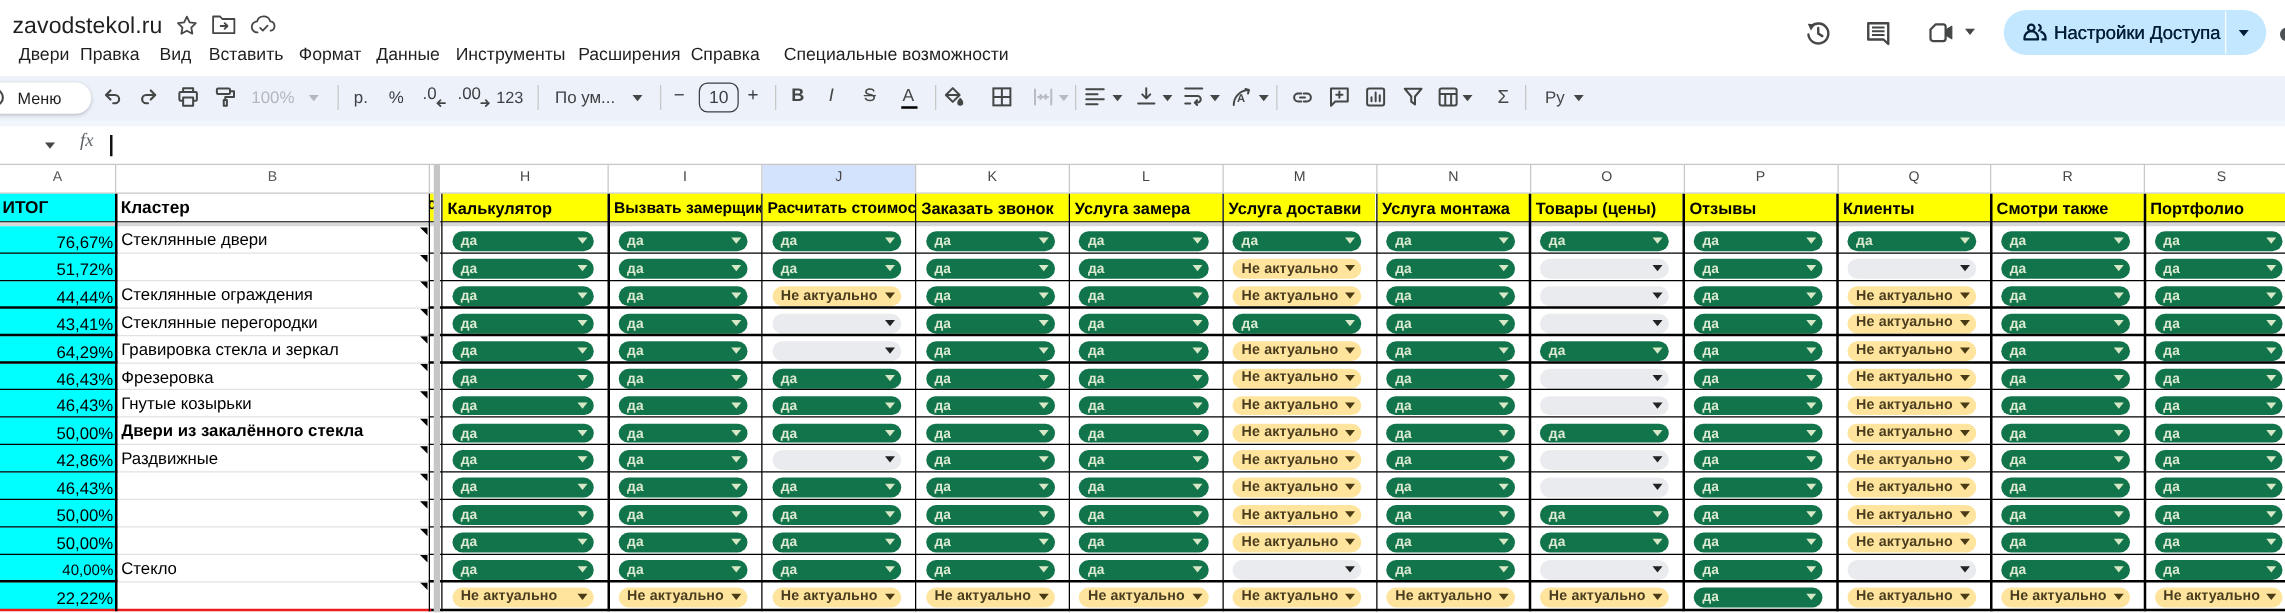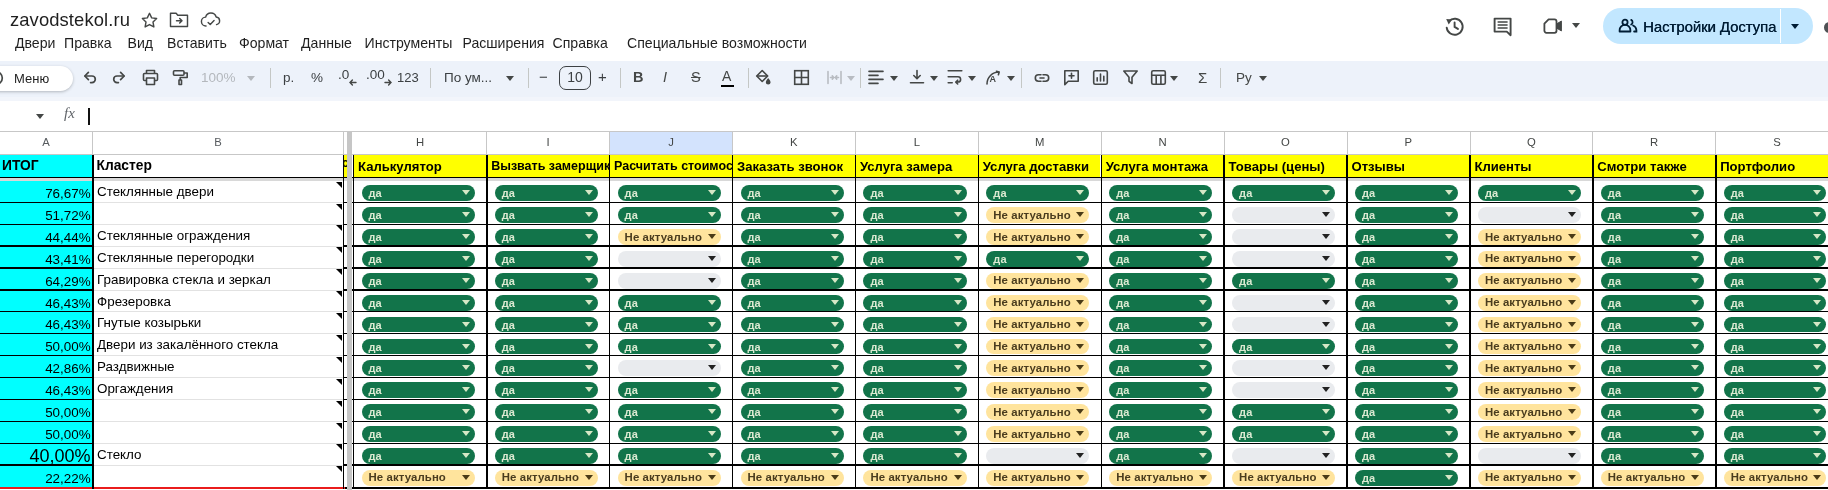--- a/index.html
+++ b/index.html
@@ -580,21 +580,21 @@
 <div class="chip" style="left:1600.8px;top:316.6px;width:103.2px;background:#12744a">
       <span class="t" style="color:#dcead2">да</span>
       <span class="a" style="border-top-color:#d7e8c6"></span>
     </div>
 <div class="chip" style="left:1723.7px;top:316.6px;width:102.8px;background:#12744a">
       <span class="t" style="color:#dcead2">да</span>
       <span class="a" style="border-top-color:#d7e8c6"></span>
     </div>
 <div class="ab" style="left:0;top:334.3px;width:92.0px;height:21.9px;background:#00ffff"></div>
 <div class="ab" style="left:0;top:334.3px;width:90.6px;height:21.9px;font-size:13.4px;color:#000;text-align:right;line-height:25.2px">50,00%</div>
-<div class="bcell" style="left:97px;top:334.3px;width:243.5px;height:21.9px;line-height:21.3px;font-weight:normal">Двери из закалённого стекла</div>
+<div class="bcell" style="left:97px;top:334.3px;width:243.5px;height:21.9px;line-height:21.3px;font-weight:bold">Двери из закалённого стекла</div>
 <div class="notri" style="left:336.0px;top:334.9px"></div>
 <div class="chip" style="left:361.5px;top:338.5px;width:113.5px;background:#12744a">
       <span class="t" style="color:#dcead2">да</span>
       <span class="a" style="border-top-color:#d7e8c6"></span>
     </div>
 <div class="chip" style="left:494.7px;top:338.5px;width:103.2px;background:#12744a">
       <span class="t" style="color:#dcead2">да</span>
       <span class="a" style="border-top-color:#d7e8c6"></span>
     </div>
 <div class="chip" style="left:617.6px;top:338.5px;width:103.2px;background:#12744a">
@@ -682,21 +682,20 @@
 <div class="chip" style="left:1600.8px;top:360.4px;width:103.2px;background:#12744a">
       <span class="t" style="color:#dcead2">да</span>
       <span class="a" style="border-top-color:#d7e8c6"></span>
     </div>
 <div class="chip" style="left:1723.7px;top:360.4px;width:102.8px;background:#12744a">
       <span class="t" style="color:#dcead2">да</span>
       <span class="a" style="border-top-color:#d7e8c6"></span>
     </div>
 <div class="ab" style="left:0;top:378.1px;width:92.0px;height:21.9px;background:#00ffff"></div>
 <div class="ab" style="left:0;top:378.1px;width:90.6px;height:21.9px;font-size:13.4px;color:#000;text-align:right;line-height:25.2px">46,43%</div>
-<div class="bcell" style="left:97px;top:378.1px;width:243.5px;height:21.9px;line-height:21.3px;font-weight:normal">Оргаждения</div>
 <div class="notri" style="left:336.0px;top:378.7px"></div>
 <div class="chip" style="left:361.5px;top:382.3px;width:113.5px;background:#12744a">
       <span class="t" style="color:#dcead2">да</span>
       <span class="a" style="border-top-color:#d7e8c6"></span>
     </div>
 <div class="chip" style="left:494.7px;top:382.3px;width:103.2px;background:#12744a">
       <span class="t" style="color:#dcead2">да</span>
       <span class="a" style="border-top-color:#d7e8c6"></span>
     </div>
 <div class="chip" style="left:617.6px;top:382.3px;width:103.2px;background:#12744a">
@@ -834,21 +833,21 @@
     </div>
 <div class="chip" style="left:1600.8px;top:426.1px;width:103.2px;background:#12744a">
       <span class="t" style="color:#dcead2">да</span>
       <span class="a" style="border-top-color:#d7e8c6"></span>
     </div>
 <div class="chip" style="left:1723.7px;top:426.1px;width:102.8px;background:#12744a">
       <span class="t" style="color:#dcead2">да</span>
       <span class="a" style="border-top-color:#d7e8c6"></span>
     </div>
 <div class="ab" style="left:0;top:443.8px;width:92.0px;height:21.9px;background:#00ffff"></div>
-<div class="ab" style="left:0;top:443.8px;width:90.6px;height:21.9px;font-size:18px;color:#000;text-align:right;line-height:25.2px">40,00%</div>
+<div class="ab" style="left:0;top:443.8px;width:90.6px;height:21.9px;font-size:12px;color:#000;text-align:right;line-height:25.2px">40,00%</div>
 <div class="bcell" style="left:97px;top:443.8px;width:243.5px;height:21.9px;line-height:21.3px;font-weight:normal">Стекло</div>
 <div class="notri" style="left:336.0px;top:444.4px"></div>
 <div class="chip" style="left:361.5px;top:448.0px;width:113.5px;background:#12744a">
       <span class="t" style="color:#dcead2">да</span>
       <span class="a" style="border-top-color:#d7e8c6"></span>
     </div>
 <div class="chip" style="left:494.7px;top:448.0px;width:103.2px;background:#12744a">
       <span class="t" style="color:#dcead2">да</span>
       <span class="a" style="border-top-color:#d7e8c6"></span>
     </div>

